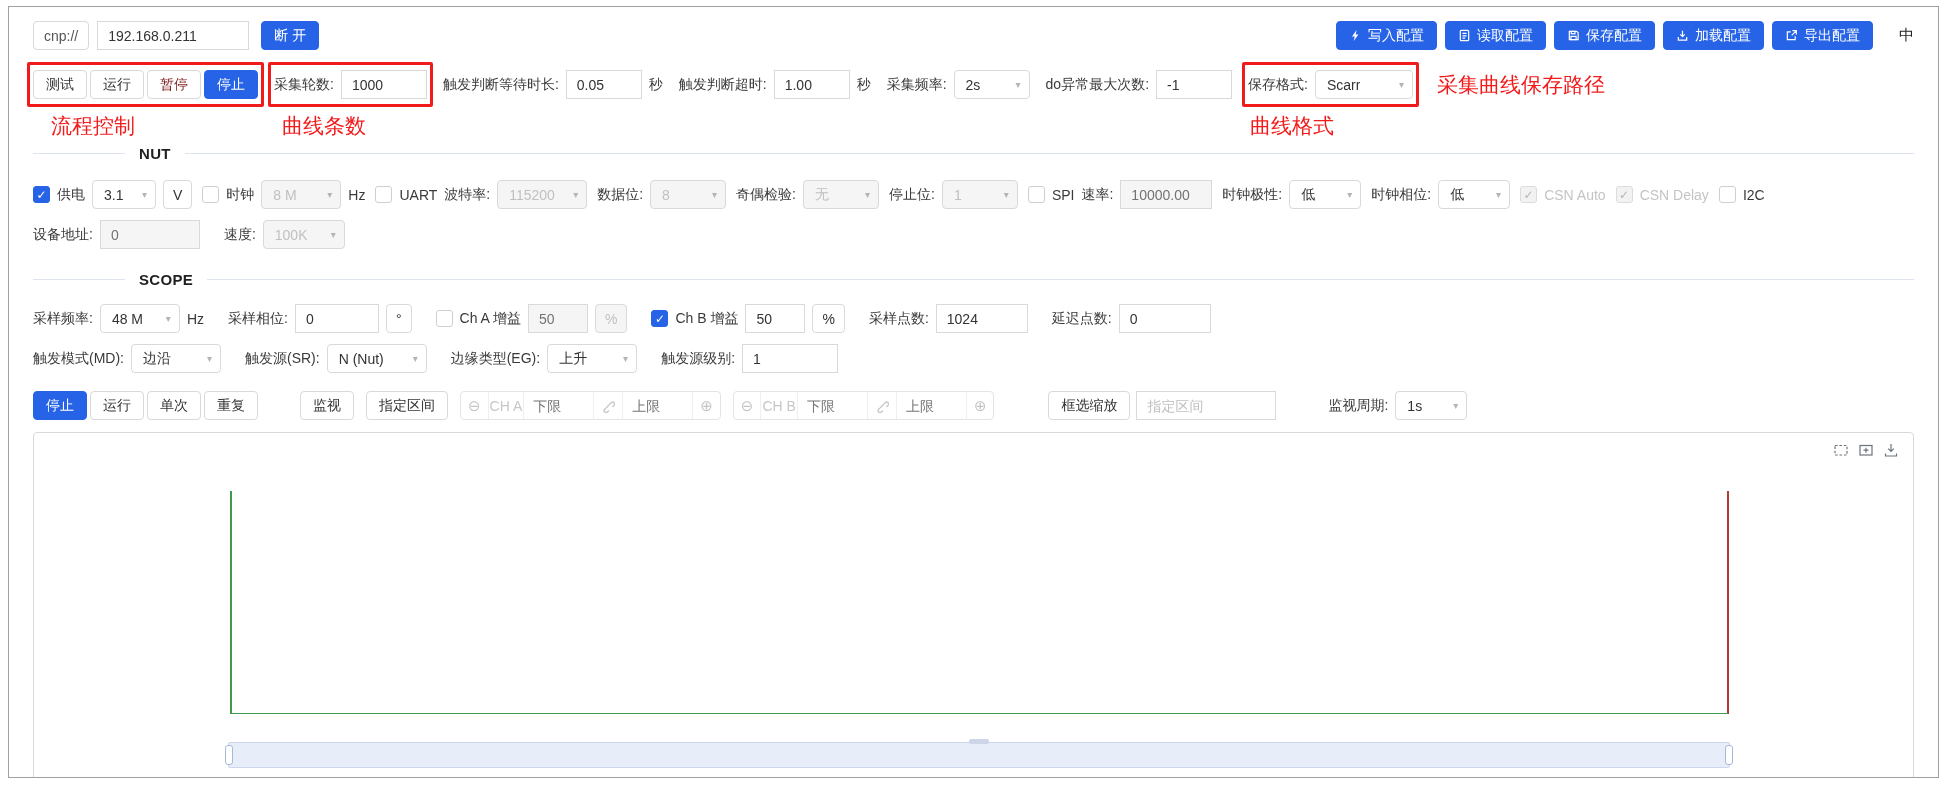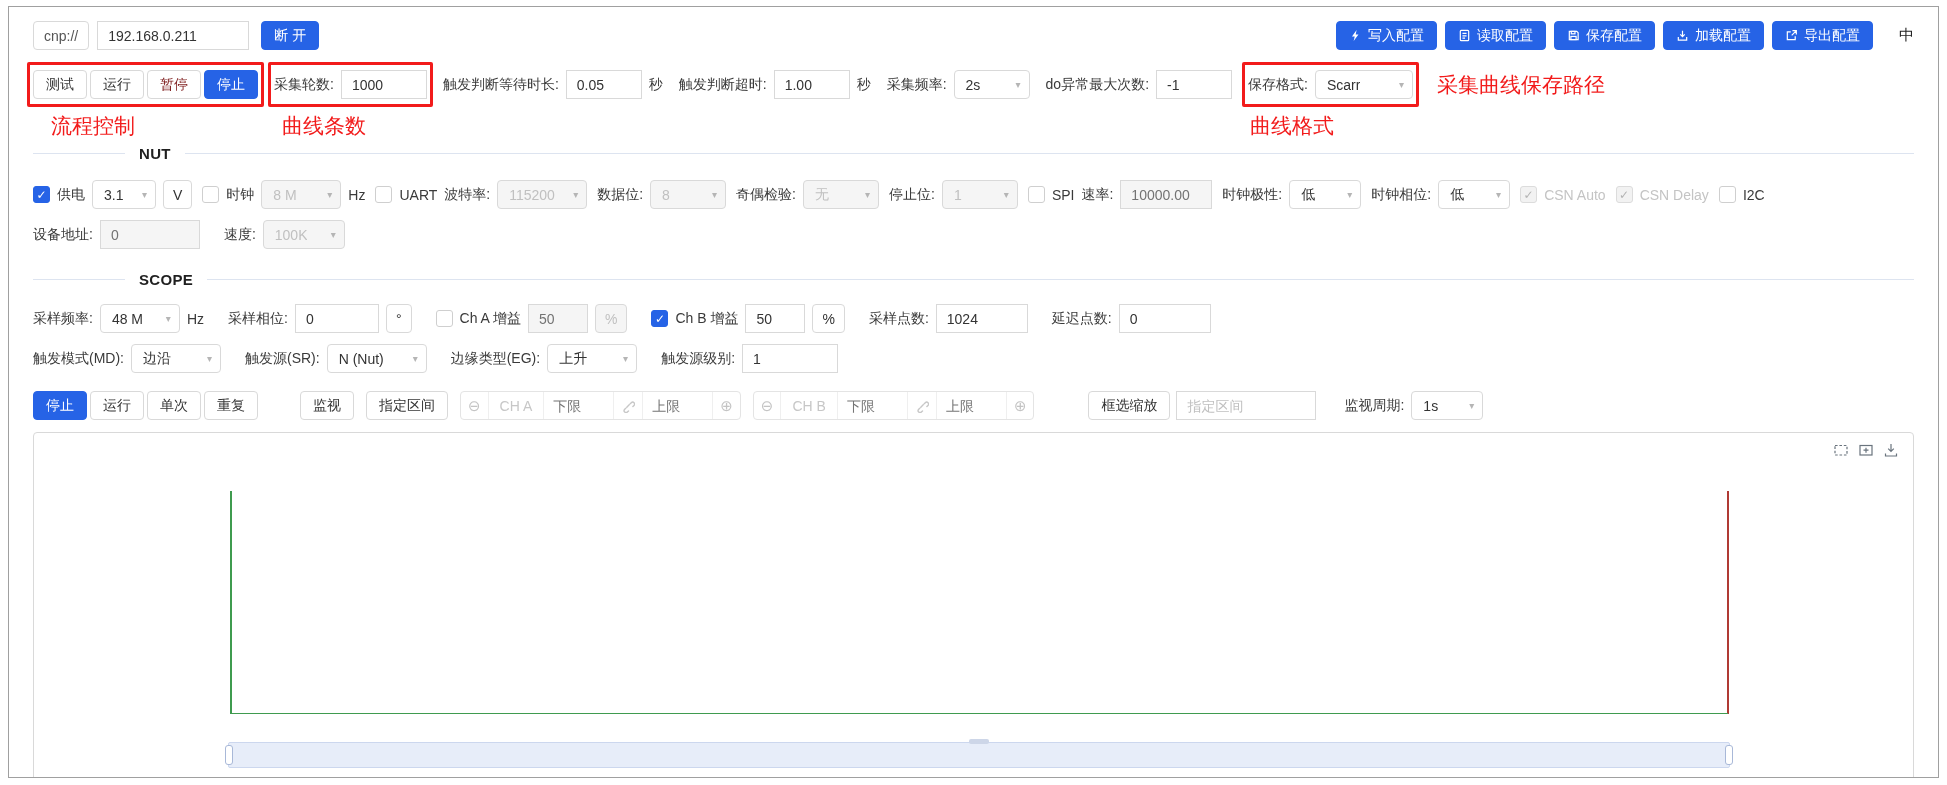--- a/index.html
+++ b/index.html
@@ -51,21 +51,21 @@
   .toolbar-row{gap:16px;margin-top:20px;position:relative}
   .header-row{gap:8px}
   .redbox{position:absolute;inset:-8px -6px;border:3px solid var(--red,#f21b1b);border-radius:2px;
     pointer-events:none;z-index:3}
   .redlabel{position:absolute;top:calc(100% + 13px);color:var(--red,#f21b1b);font-size:21px;
     white-space:nowrap;z-index:3}
   .red-inline{color:var(--red,#f21b1b);font-size:21px;white-space:nowrap;margin-left:8px}
   .cmp{display:inline-flex;align-items:center;height:29px;border:1px solid #e4e4e4;border-radius:4px;
     background:#fff;color:#c7c7c7;overflow:hidden}
   .cmp > *:not(:first-child){border-left:1px solid #efefef}
-  .cmp .seg{display:inline-flex;align-items:center;height:29px;padding:0 11px}
+  .cmp .seg{display:inline-flex;align-items:center;height:29px;padding:0 1px}
   .cmp .icon-seg{font-size:15px;color:#c4c4c4;padding:0 7px}
   .cmp input{border:none;height:27px;width:70px;padding:0 9px;color:#c7c7c7;background:transparent;
     font-family:inherit;font-size:14px;outline:none}
   .chart{position:relative;margin-top:12px;height:358px;border:1px solid #d9d9d9;border-radius:4px;background:#fff}
   .toolbox{position:absolute;top:9px;right:14px;display:flex;gap:9px;z-index:2}
   .tool{cursor:pointer;display:inline-flex}
   .vline{position:absolute;top:58px;height:223px;width:2px}
   .baseline{position:absolute;top:280px;height:1px;left:10.45%;right:9.85%}
   .dz{position:absolute;left:10.3%;width:79.95%;top:309px;height:26px;background:#e7edf9;
     border:1px solid #ccd7ee;border-radius:2px;cursor:ew-resize}
@@ -405,21 +405,21 @@
               <path d="M5.8 8.2 8.2 5.8M4.8 9.2l-1.1 1.1a1.9 1.9 0 0 0 2.7 2.7l1.1-1.1M9.2 4.8l1.1-1.1a1.9 1.9 0 0 1 2.7 2.7L11.9 7.5"></path>
             </svg>
           </span>
       <input placeholder="上限" style="">
       <span class="seg icon-seg">⊕</span>
     </div>
 
     <button class="btn" style="margin-left:42px">框选缩放</button>
     <input class="inp" style="width: 140px; margin-left: -6px;" placeholder="指定区间">
 
-    <div class="field" style="margin-left:16px">
+    <div class="field" style="margin-left:40px">
       <span class="lbl">监视周期:</span>
       <div class="sel" style="width:72px">
         <span class="sel-val">1s</span>
         <span class="chev">▾</span>
       </div>
     </div>
   </div>
 
   <div class="chart">
     <div class="toolbox">

